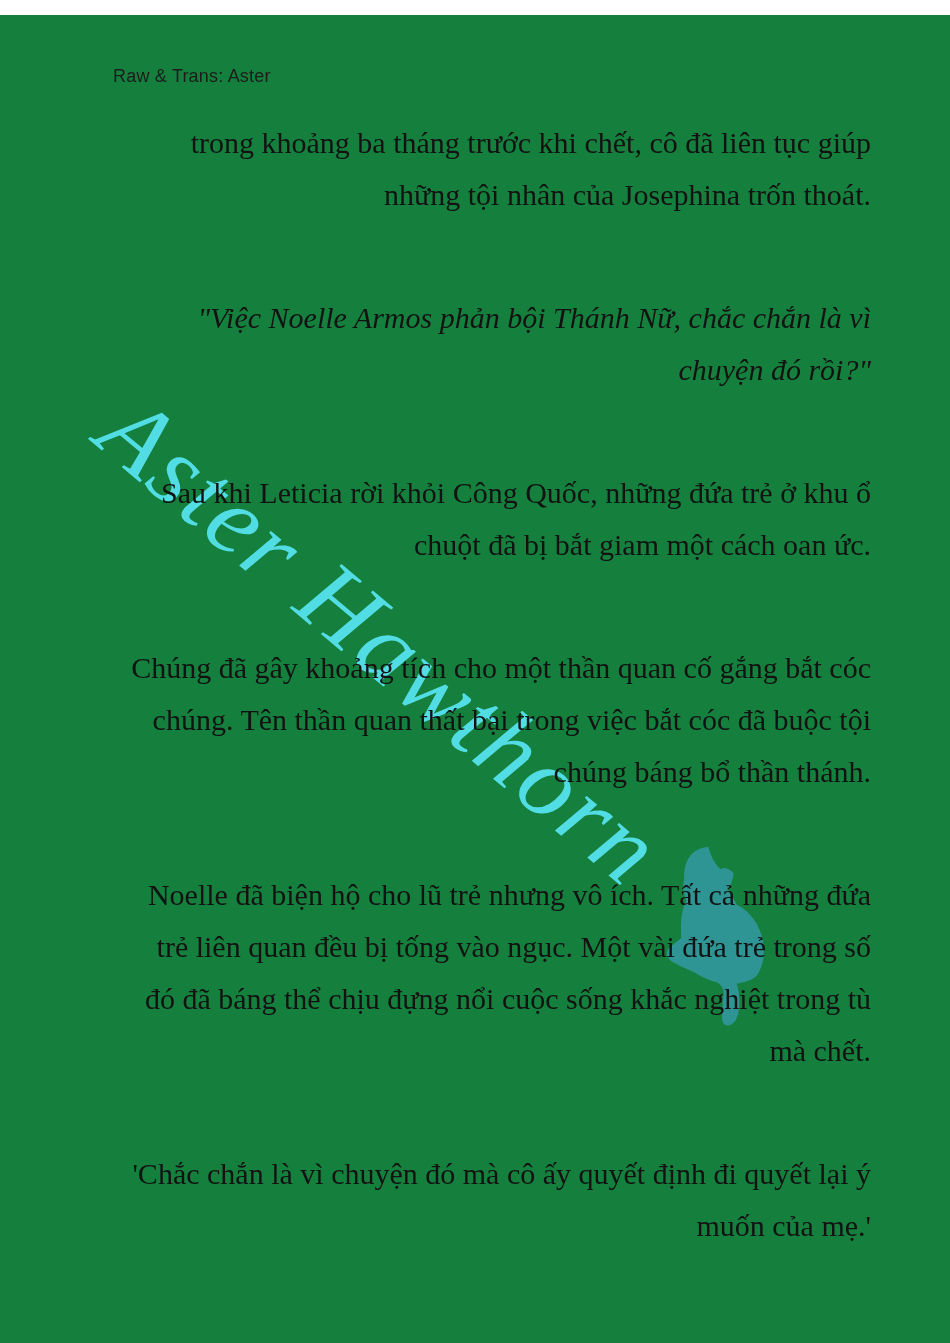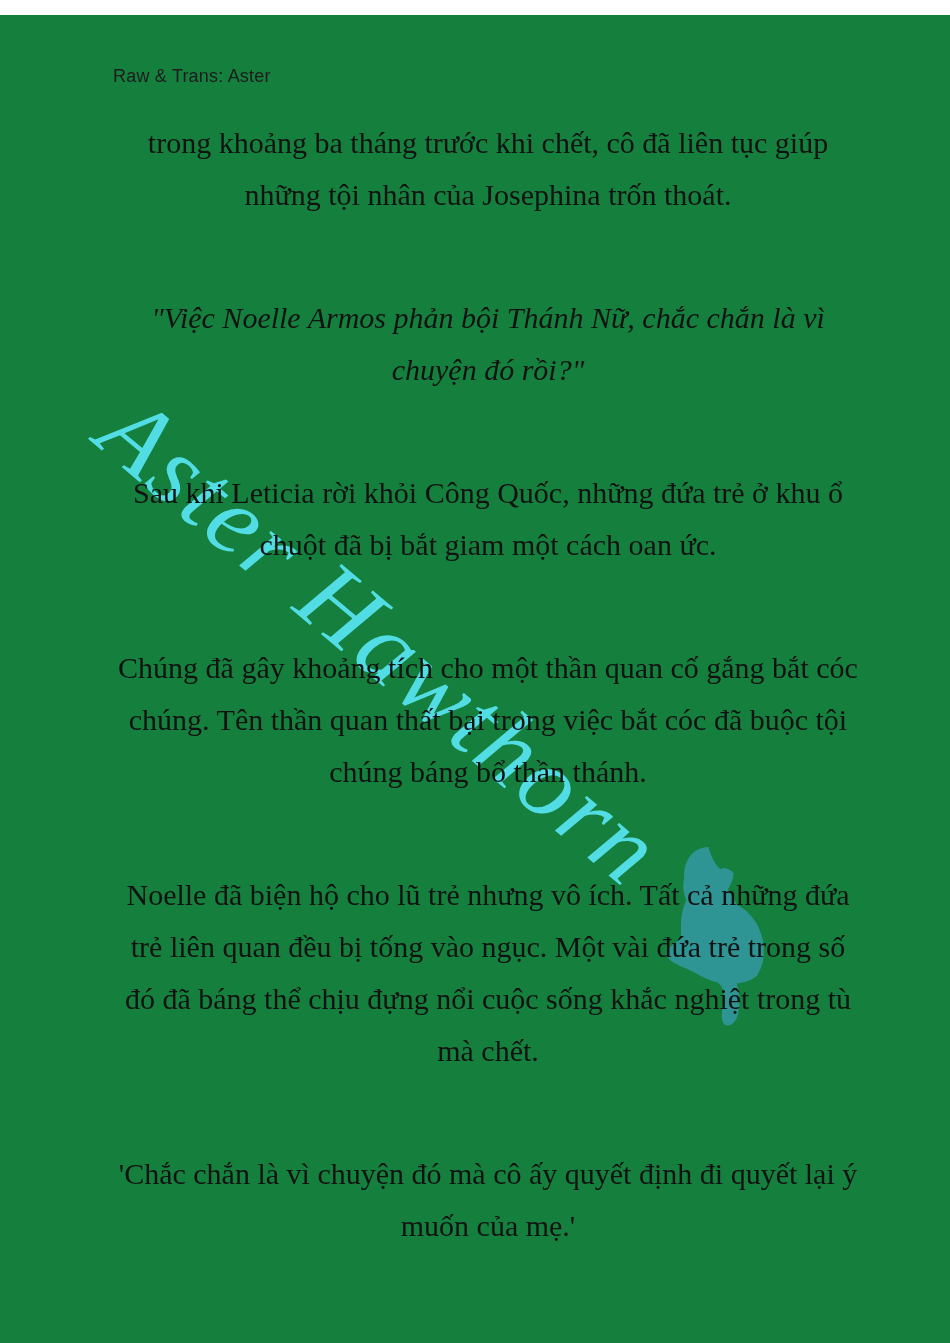--- a/index.html
+++ b/index.html
@@ -21,28 +21,28 @@
     left: 113px;
     top: 51px;
     z-index: 3;
     font-family: "Liberation Sans", sans-serif;
     font-size: 18px;
     color: #1c1c1c;
     letter-spacing: 0.2px;
   }
   .content {
     position: absolute;
-    left: 113px;
+    left: 121px;
     top: 102px;
     width: 750px;
     z-index: 3;
     font-size: 30px;
     line-height: 52px;
     color: #121212;
-    text-align: center;
+    text-align: right;
   }
   .content p {
     margin: 0 0 71px 0;
   }
   .content p.italic {
     font-style: italic;
   }
   .watermark {
     position: absolute;
     left: 152px;

